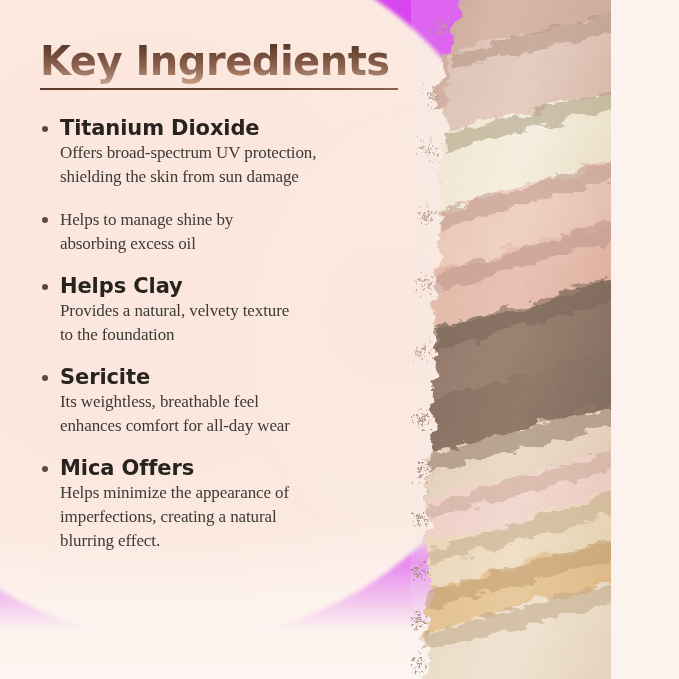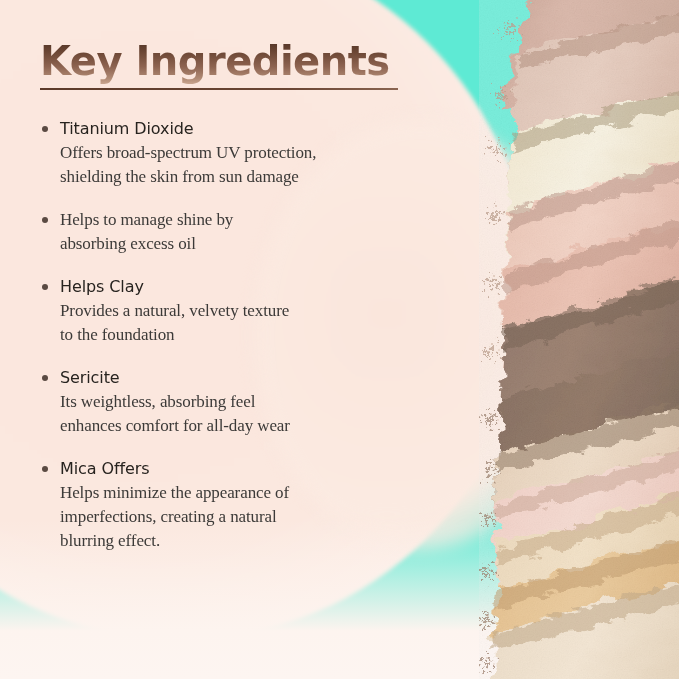--- a/index.html
+++ b/index.html
@@ -5,24 +5,24 @@
   html, body {
     margin: 0;
     padding: 0;
     background: #fdf3ee;
   }
   body {
     font-family: "Liberation Sans", sans-serif;
   }
   #page {
     position: relative;
-    width: 679px;
+    width: 611px;
     height: 679px;
     overflow: hidden;
-    background: #5eead4;
+    background: #d946ef;
   }
 
   
   .bg-blob {
     position: absolute;
     left: -170px;
     top: -60px;
     width: 700px;
     height: 700px;
     border-radius: 50%;
@@ -99,22 +99,22 @@
     position: absolute;
     left: 2px;
     top: 9px;
     width: 6px;
     height: 6px;
     border-radius: 50%;
     background: #5a4a42;
   }
   .item-name {
     font-family: "DejaVu Sans", sans-serif;
-    font-size: 16px;
-    font-weight: normal;
+    font-size: 21px;
+    font-weight: bold;
     color: #27231f;
     line-height: 23px;
     letter-spacing: -0.1px;
     display: block;
     margin-bottom: 1px;
   }
   .item-desc {
     font-family: Liberation Serif, serif;
     font-size: 17px;
     font-weight: normal;
@@ -336,21 +336,21 @@
     </li>
     <li class="item">
       <span class="bullet"></span>
       <span class="item-name">Helps Clay</span>
       <span class="item-desc">Provides a natural, velvety texture
 to the foundation</span>
     </li>
     <li class="item">
       <span class="bullet"></span>
       <span class="item-name">Sericite</span>
-      <span class="item-desc">Its weightless, absorbing feel
+      <span class="item-desc">Its weightless, breathable feel
 enhances comfort for all-day wear</span>
     </li>
     <li class="item">
       <span class="bullet"></span>
       <span class="item-name">Mica Offers</span>
       <span class="item-desc">Helps minimize the appearance of
 imperfections, creating a natural
 blurring effect.</span>
     </li>
   </ul>

